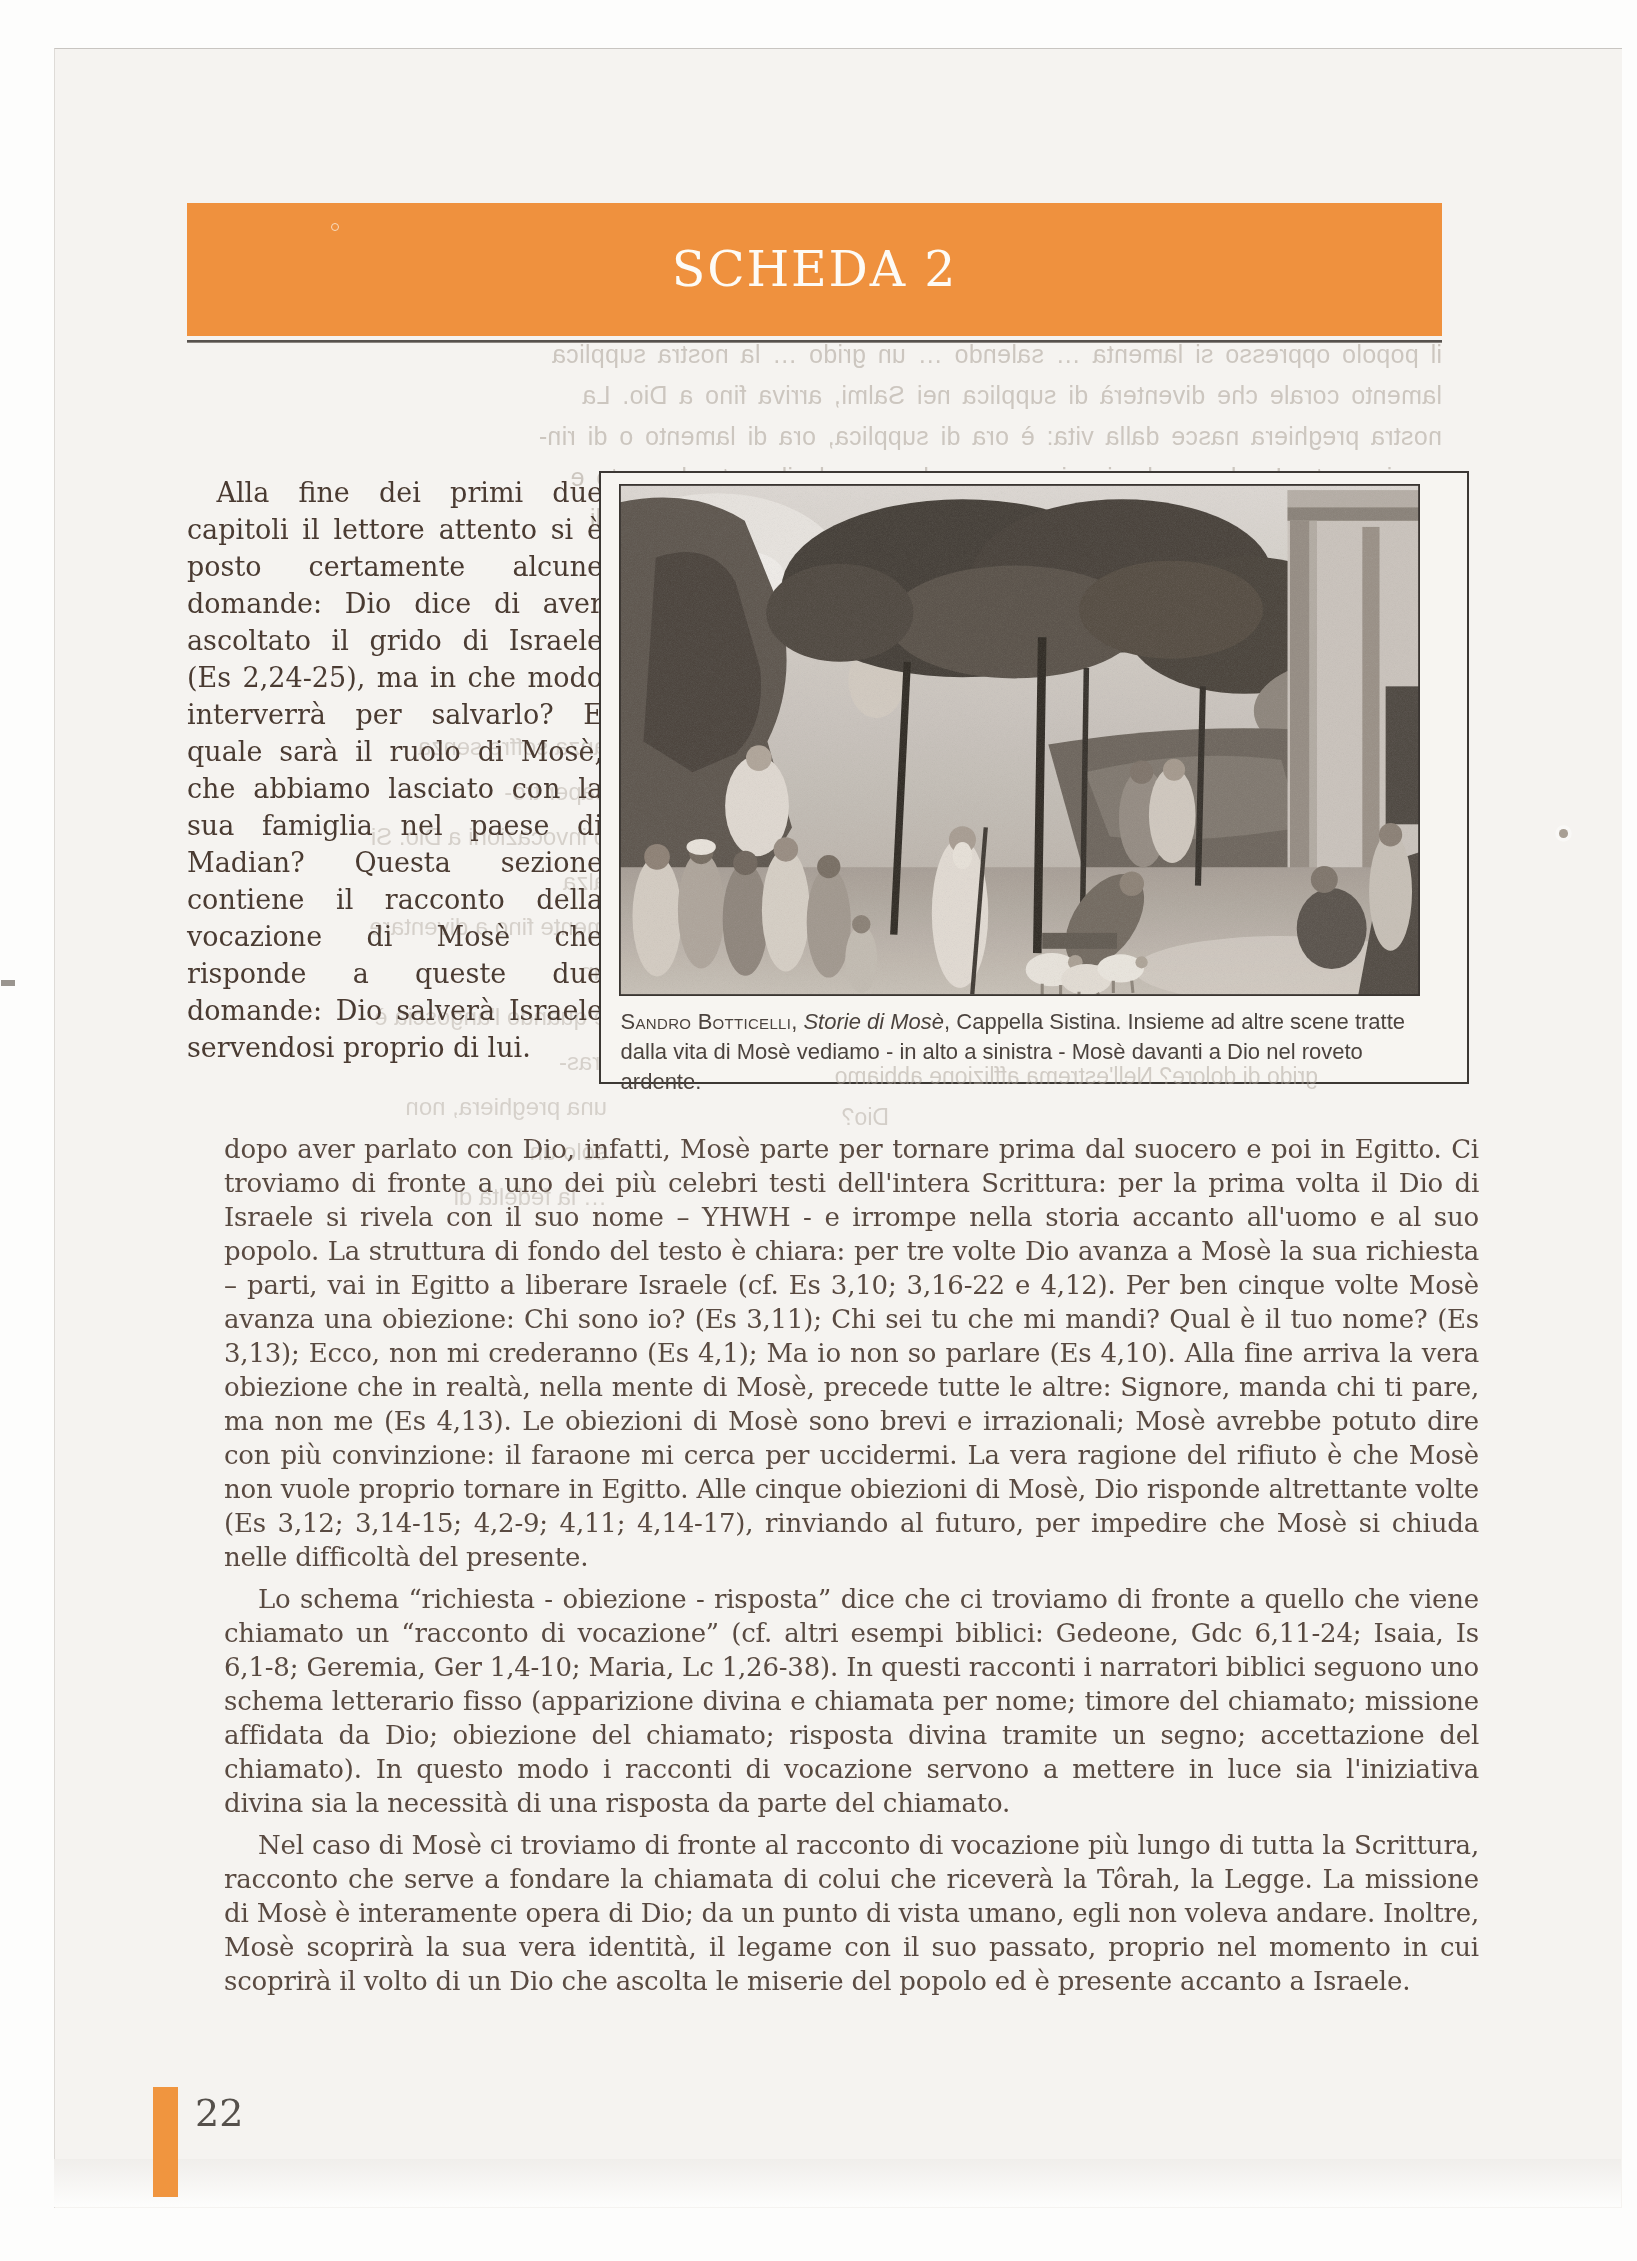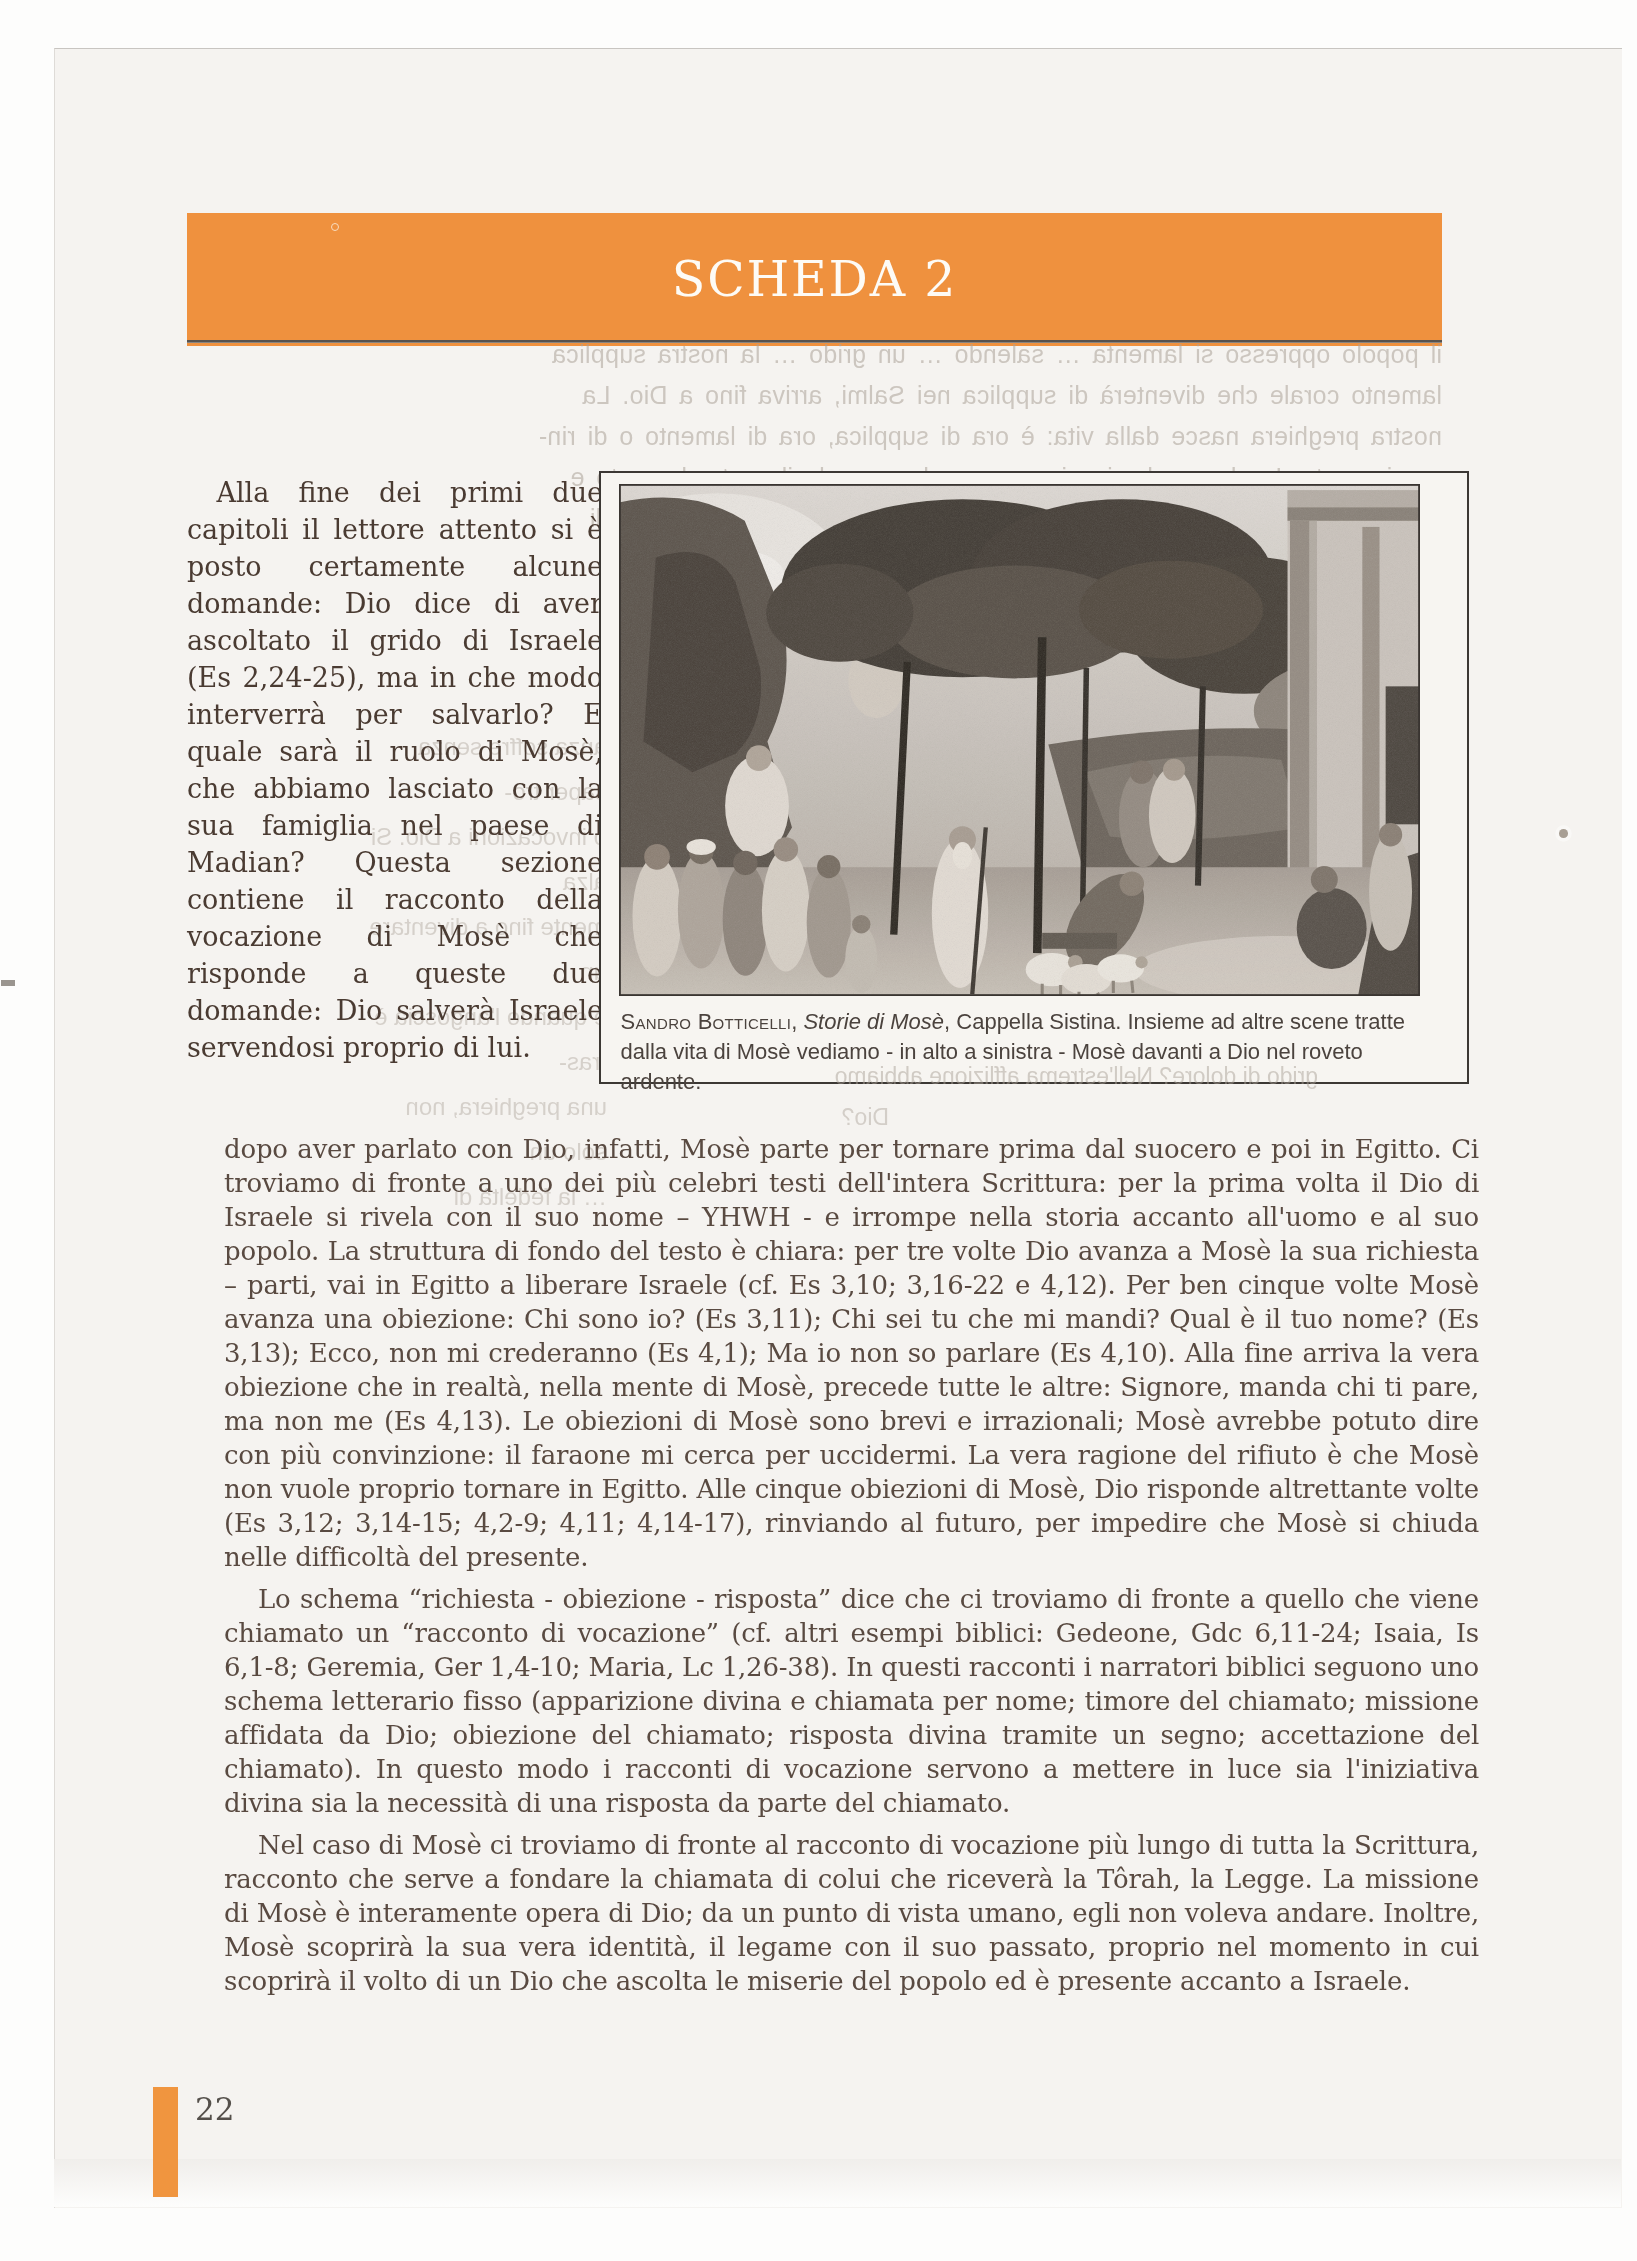--- a/index.html
+++ b/index.html
@@ -4,21 +4,21 @@
 <style>
   html,body{margin:0;padding:0;background:#ffffff;}
   .scan{position:relative;width:1637px;height:2261px;background:#fdfdfc;overflow:hidden;
         font-family:"DejaVu Serif",serif;}
   .page{position:absolute;left:54px;top:48px;width:1567px;height:2159px;
         background:#f5f3f0;border-top:1.2px solid #c8c5c1;border-left:0.6px solid #dedbd7;}
   .page-bottom-shade{position:absolute;left:54px;top:2159px;width:1567px;height:48px;
         background:linear-gradient(#f0eeeb,#fdfdfc);}
 
   
-  .banner{position:absolute;left:187px;top:213px;width:1255px;height:133px;background:#EF913E;
+  .banner{position:absolute;left:187px;top:203px;width:1255px;height:133px;background:#EF913E;
           display:flex;flex-direction:column;align-items:center;justify-content:center;
           color:#fdfbf6;text-align:center;}
   .banner .kicker{font-size:49px;line-height:56px;letter-spacing:1.8px;}
   .banner .title{font-size:44px;line-height:53px;letter-spacing:0.6px;}
   .banner-dot{position:absolute;left:331px;top:223px;width:6.1px;height:6.1px;border-radius:50%;
           border:1.8px solid #f8ddc0;}
   .banner-rule{position:absolute;left:187px;top:340px;width:1255px;height:0;
           border-top:2.5px solid #57524e;border-bottom:0.6px solid #8a8580;}
 
   
@@ -48,21 +48,21 @@
   .cap-title{font-style:italic;}
 
   
   .bodytext{position:absolute;left:187px;top:1132px;width:1255px;font-size:26px;line-height:34px;
             text-align:justify;color:#594a41;letter-spacing:-0.2px;margin-left:37px;}
   .bodytext p{margin:0 0 8px 0;}
   .bodytext p.indent{text-indent:34px;}
 
   
   .footer-bar{position:absolute;left:153px;top:2087px;width:25px;height:110px;background:#F0953F;}
-  .page-number{position:absolute;left:195px;top:2091px;font-size:31px;color:#55504b;}
+  .page-number{position:absolute;left:195px;top:2091px;font-size:38px;color:#55504b;}
 
   
   .speck-dot{position:absolute;left:1559px;top:829px;width:8.6px;height:8.6px;border-radius:50%;
              background:#a89f94;box-shadow:0 0 0 3.7px #f9f8f6;}
   .speck-dash{position:absolute;left:1.2px;top:980px;width:13.5px;height:5.5px;background:#9a958f;}
 </style>
 </head>
 <body>
 
 <div class="scan">

